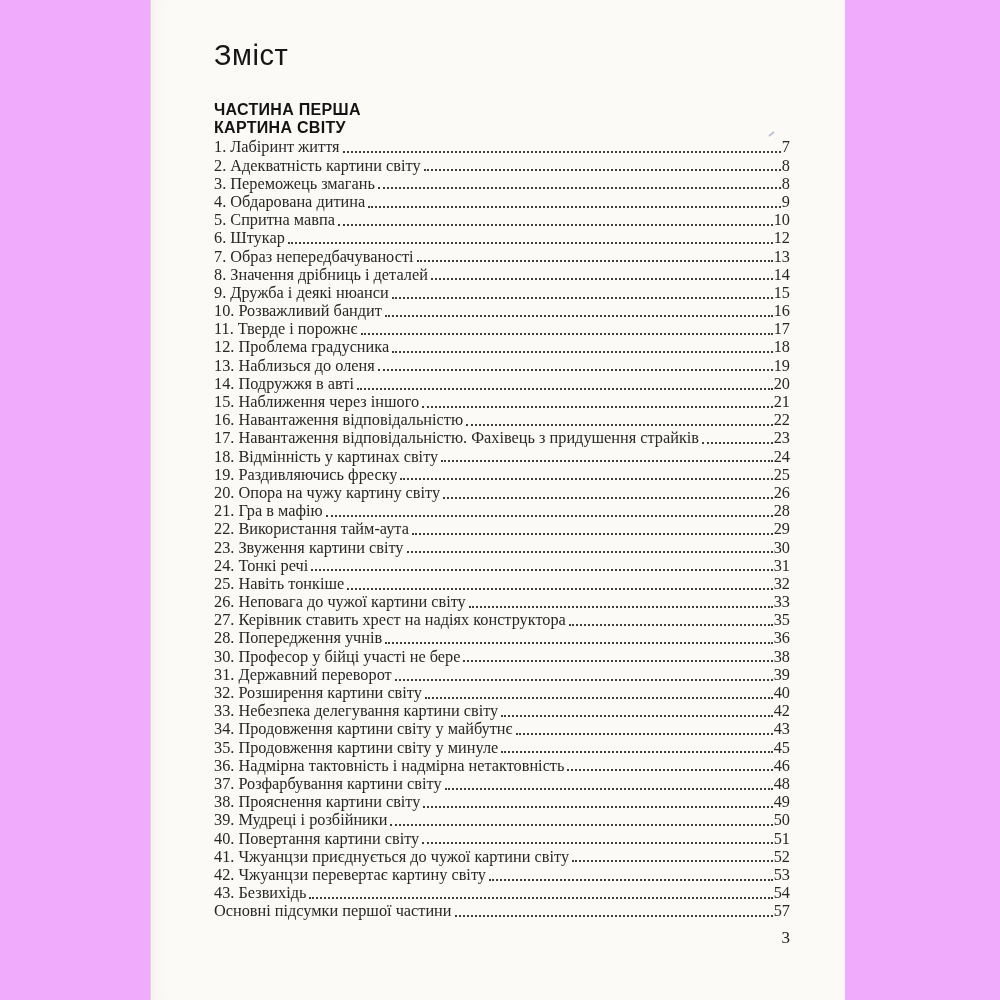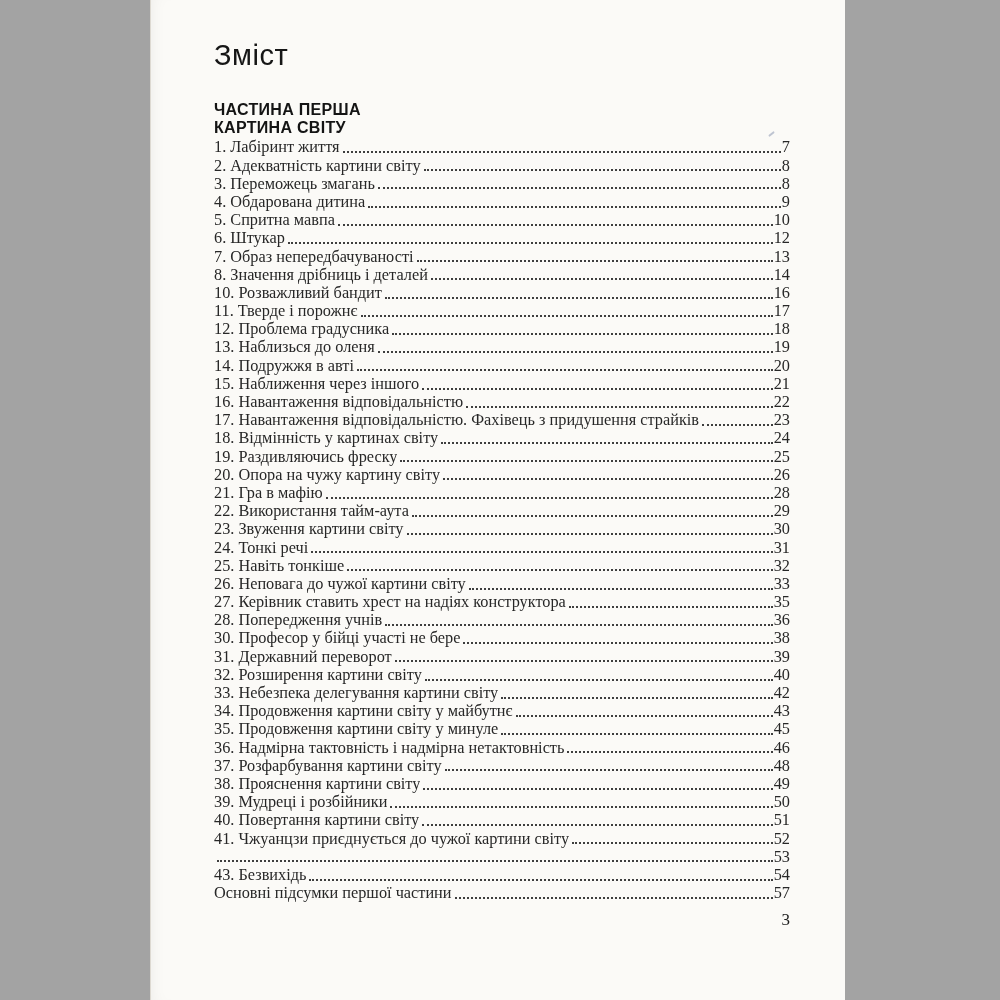--- a/index.html
+++ b/index.html
@@ -4,21 +4,21 @@
 <style>
   html, body {
     margin: 0;
     padding: 0;
     background: #ffffff;
   }
   .canvas {
     position: relative;
     width: 1000px;
     height: 1000px;
-    background: #a3a3a3;
+    background: #f0abfc;
     overflow: hidden;
   }
   .book-page {
     position: absolute;
     left: 151px;
     top: 0;
     width: 694px;
     height: 1000px;
     background: #fbfaf7;
     box-shadow: -1px 0 0 #ddd9d1, inset 12px 0 18px -14px rgba(0,0,0,0.08);
@@ -141,20 +141,25 @@
             <span class="toc-label">7. Образ непередбачуваності</span>
             <span class="leader"></span>
             <span class="pg">13</span>
           </div>
           <div class="toc-row">
             <span class="toc-label">8. Значення дрібниць і деталей</span>
             <span class="leader"></span>
             <span class="pg">14</span>
           </div>
           <div class="toc-row">
+            <span class="toc-label">9. Дружба і деякі нюанси</span>
+            <span class="leader"></span>
+            <span class="pg">15</span>
+          </div>
+          <div class="toc-row">
             <span class="toc-label">10. Розважливий бандит</span>
             <span class="leader"></span>
             <span class="pg">16</span>
           </div>
           <div class="toc-row">
             <span class="toc-label">11. Тверде і порожнє</span>
             <span class="leader"></span>
             <span class="pg">17</span>
           </div>
           <div class="toc-row">
@@ -296,20 +301,21 @@
             <span class="toc-label">40. Повертання картини світу</span>
             <span class="leader"></span>
             <span class="pg">51</span>
           </div>
           <div class="toc-row">
             <span class="toc-label">41. Чжуанцзи приєднується до чужої картини світу</span>
             <span class="leader"></span>
             <span class="pg">52</span>
           </div>
           <div class="toc-row">
+            <span class="toc-label">42. Чжуанцзи перевертає картину світу</span>
             <span class="leader"></span>
             <span class="pg">53</span>
           </div>
           <div class="toc-row">
             <span class="toc-label">43. Безвихідь</span>
             <span class="leader"></span>
             <span class="pg">54</span>
           </div>
           <div class="toc-row">
             <span class="toc-label">Основні підсумки першої частини</span>

